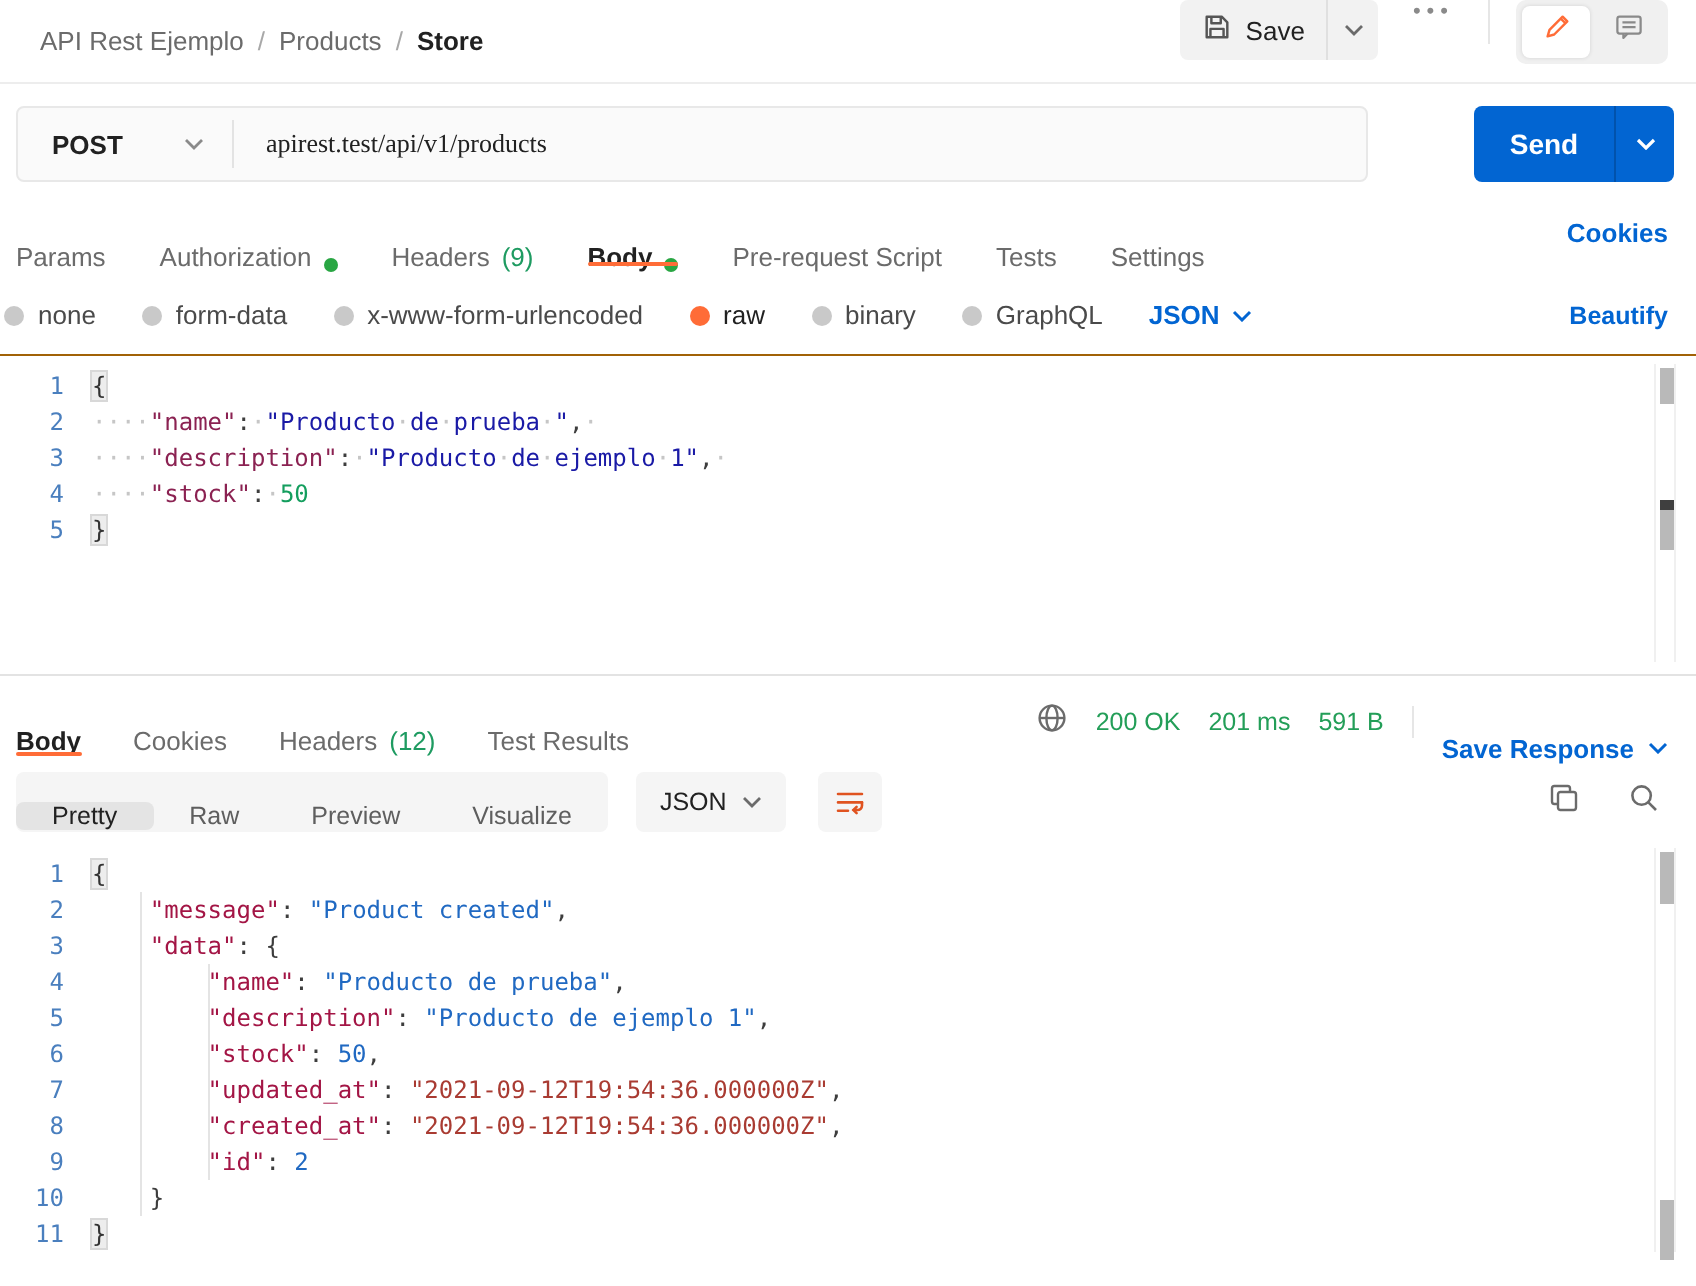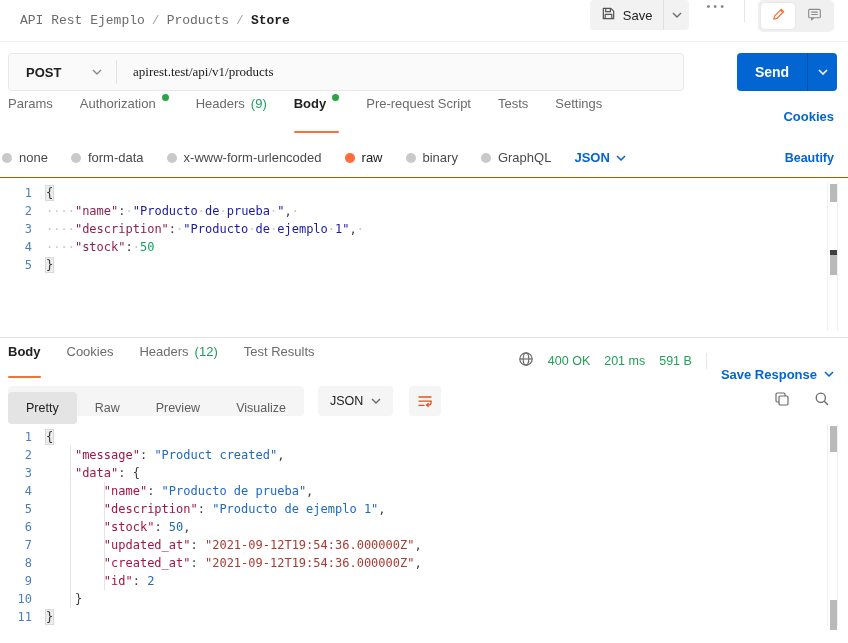--- a/index.html
+++ b/index.html
@@ -1,21 +1,21 @@
 <!DOCTYPE html>
 <html><head>
 <meta charset="utf-8">
 <style>
   * { margin:0; padding:0; box-sizing:border-box; }
   html,body { width:848px; height:643px; background:#fff; font-family:"Liberation Sans", sans-serif; }
   .app { position:relative; width:848px; height:643px; overflow:hidden; background:#fff; color:#212121; }
 
   
   .header { position:absolute; top:0; left:0; right:0; height:42px; border-bottom:1px solid #EDEDED; display:flex; align-items:center; }
-  .breadcrumb { margin-left:20px; font-size:13px; display:flex; gap:7px; align-items:center;font-family:Liberation Mono, monospace; }
+  .breadcrumb { margin-left:20px; font-size:13px; display:flex; gap:7px; align-items:center; }
   .crumb { color:#6B6B6B; }
   .crumb-sep { color:#A8A8A8; }
   .crumb.current { color:#212121; font-weight:700; }
   .header-actions { position:absolute; right:14px; top:0; height:42px; display:flex; align-items:flex-start; gap:13px; }
   .btn-gray { background:#F2F2F2; border-radius:4px; height:30px; display:flex; align-items:center; }
   .save-main { display:flex; align-items:center; gap:7px; padding:0 11px; font-size:13px; color:#212121; }
   .save-caret { width:26px; height:30px; display:flex; align-items:center; justify-content:center; border-left:1px solid #E0E0E0; }
   .dots { color:#8A8A8A; font-size:11px; letter-spacing:3px; padding:0 4px; }
   .vdiv { width:1px; height:22px; background:#E6E6E6; }
   .icon-pair { background:#F0F0F0; border-radius:5px; padding:3px; display:flex; gap:2px; }
@@ -27,21 +27,21 @@
   .url-bar { position:absolute; left:8px; top:11px; width:676px; height:38px; background:#FAFAFA; border:1px solid #E8E8E8; border-radius:4px; display:flex; align-items:center; }
   .method { width:107px; display:flex; align-items:center; justify-content:space-between; padding:0 14px 0 17px; font-size:13px; font-weight:700; }
   .method-div { width:1px; height:24px; background:#E3E3E3; }
   .url-text { padding-left:16px; font-size:13px; color:#212121;font-family:Liberation Serif, serif; }
   .send-btn { position:absolute; left:737px; top:11px; width:100px; height:38px; background:#0265D2; border-radius:4px; display:flex; color:#fff; }
   .send-label { flex:1; display:flex; align-items:center; justify-content:center; font-size:14px; font-weight:700; }
   .send-caret { width:30px; display:flex; align-items:center; justify-content:center; border-left:1px solid rgba(0,0,0,.18); }
 
   
   .req-tabs { position:absolute; top:96px; left:0; right:0; height:40px; display:flex; align-items:center; gap:27px; padding-left:8px; }
-  .tab { position:relative; height:40px; display:flex; align-items:flex-start; gap:6px; font-size:13px; color:#6B6B6B; }
+  .tab { position:relative; height:40px; display:flex; align-items:flex-end; gap:6px; font-size:13px; color:#6B6B6B; }
   .tab.active { color:#212121; font-weight:600; }
   .tab.active::after { content:""; position:absolute; left:0; right:0; bottom:3px; height:2px; background:#FF6C37; border-radius:1px; }
   .gdot { width:7px; height:7px; border-radius:50%; background:#29A643; margin-top:-2px; }
   .tab-count { color:#1E9B61; }
   .link-blue { color:#0265D2; font-weight:600; }
   .cookies-link { position:absolute; right:14px; font-size:13px; }
 
   
   .mode-row { position:absolute; top:138px; left:0; right:0; height:40px; display:flex; align-items:center; gap:23px; padding-left:2px; border-bottom:1px solid #a16207; }
   .mode { display:flex; align-items:center; gap:7px; font-size:13px; color:#4A4A4A; }
@@ -82,21 +82,21 @@
   .resp-tabs { position:absolute; top:344px; left:0; right:0; height:34px; display:flex; align-items:center; gap:26px; padding-left:8px; }
   .resp-tabs .tab { height:34px; }
   .resp-tabs .tab.active::after { bottom:0; }
   .status-cluster { position:absolute; right:14px; top:344px; height:34px; display:flex; align-items:center; gap:14px; }
   .status-green { color:#239E58; font-size:12.5px; }
   .save-response { display:flex; align-items:center; gap:7px; font-size:13px;margin-top:26px; }
 
   
   .resp-toolbar { position:absolute; top:384px; left:0; right:0; height:34px; display:flex; align-items:center; padding-left:8px; }
   .segmented { background:#F5F5F5; border-radius:4px; height:30px; display:flex; align-items:center; }
-  .segment { padding:0 18px; height:32px; display:flex; align-items:center; font-size:12.5px; color:#5E5E5E;margin-top:14px; }
+  .segment { padding:0 18px; height:14px; display:flex; align-items:center; font-size:12.5px; color:#5E5E5E;margin-top:14px; }
   .segment.selected { background:#E4E4E4; border-radius:4px; color:#212121; font-weight:500; }
   .fmt-select { margin-left:14px; height:30px; background:#F5F5F5; border-radius:4px; display:flex; align-items:center; gap:8px; padding:0 12px; font-size:12.5px; color:#212121; }
   .wrap-btn { margin-left:16px; width:32px; height:30px; background:#F5F5F5; border-radius:4px; display:flex; align-items:center; justify-content:center; }
   .resp-tools-right { position:absolute; right:18px; top:384px; height:34px; display:flex; align-items:center; gap:24px; }
 </style>
 </head>
 <body>
 
 <div class="app">
 
@@ -277,21 +277,21 @@
       </div>
   </div>
   <div class="status-cluster">
     <span>
       <svg width="16" height="16" viewBox="0 0 16 16" fill="none" stroke="#6B6B6B" stroke-width="1.2">
           <circle cx="8" cy="8" r="6.2"></circle>
           <ellipse cx="8" cy="8" rx="2.8" ry="6.2"></ellipse>
           <path d="M1.8 8h12.4"></path>
         </svg>
     </span>
-    <span class="status-green">400 OK</span>
+    <span class="status-green">200 OK</span>
     <span class="status-green">201 ms</span>
     <span class="status-green">591 B</span>
     <span class="vdiv" style="height:16px;"></span>
     <span class="save-response link-blue">
       <span>Save Response</span>
       <svg width="10" height="6" viewBox="0 0 10 6" fill="none" stroke="#0265D2" stroke-width="1.5">
           <path d="M1 1l4 4 4-4"></path>
         </svg>
     </span>
   </div>

